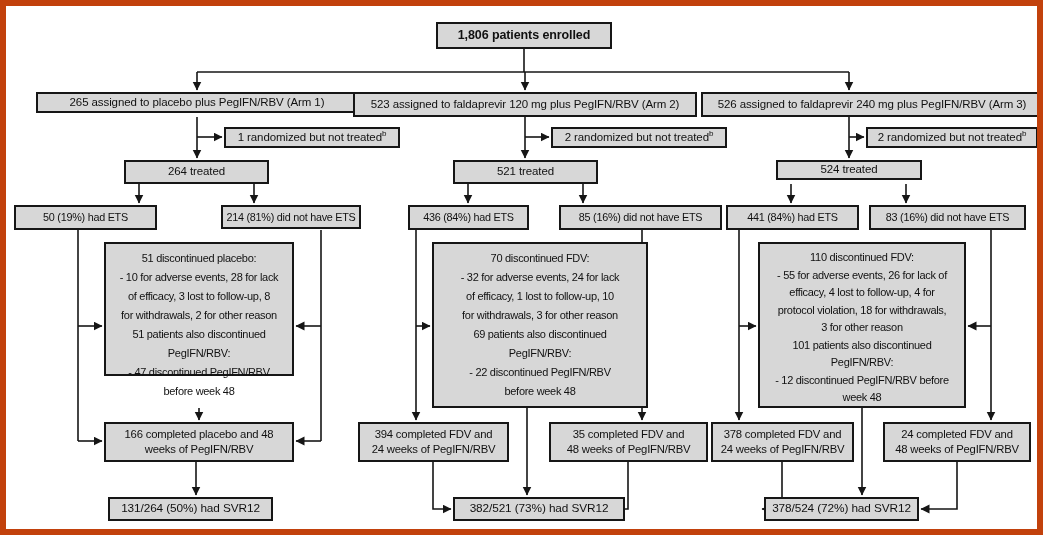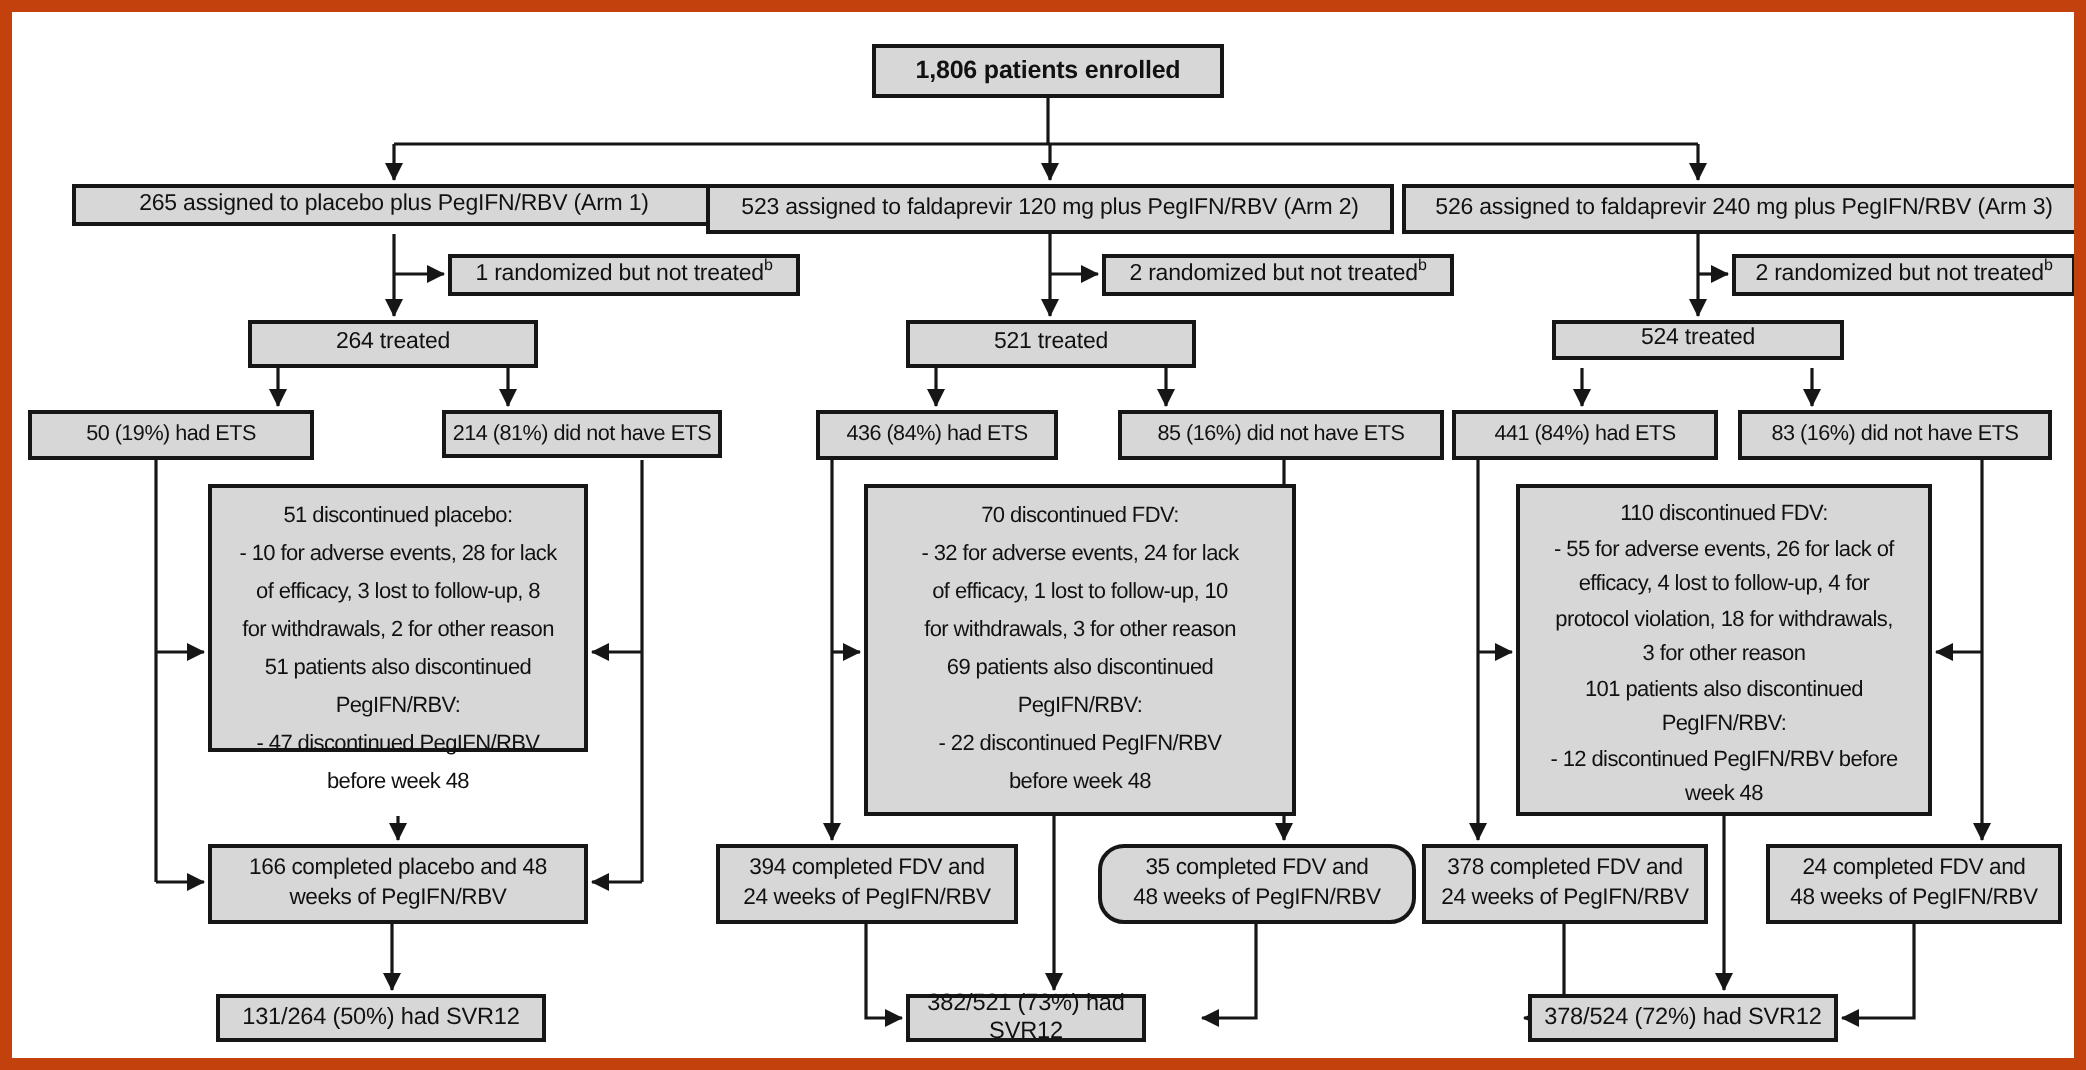--- a/index.html
+++ b/index.html
@@ -186,36 +186,36 @@
   </div>
 
   <div class="bx comp" style="left:98px;top:416px;width:190px;height:40px;">
     <span>166 completed placebo and 48
 weeks of PegIFN/RBV</span>
   </div>
   <div class="bx comp" style="left:352px;top:416px;width:151px;height:40px;">
     <span>394 completed FDV and
 24 weeks of PegIFN/RBV</span>
   </div>
-  <div class="bx comp" style="left:543px;top:416px;width:159px;height:40px;border-radius:13px;">
+  <div class="bx comp" style="left:543px;top:416px;width:159px;height:40px;">
     <span>35 completed FDV and
 48 weeks of PegIFN/RBV</span>
   </div>
   <div class="bx comp" style="left:705px;top:416px;width:143px;height:40px;">
     <span>378 completed FDV and
 24 weeks of PegIFN/RBV</span>
   </div>
   <div class="bx comp" style="left:877px;top:416px;width:148px;height:40px;">
     <span>24 completed FDV and
 48 weeks of PegIFN/RBV</span>
   </div>
 
   <div class="bx svr" style="left:102px;top:491px;width:165px;height:24px;">
     <span>131/264 (50%) had SVR12</span>
   </div>
-  <div class="bx svr" style="left:447px;top:491px;width:120px;height:24px;">
+  <div class="bx svr" style="left:447px;top:491px;width:172px;height:24px;">
     <span>382/521 (73%) had SVR12</span>
   </div>
   <div class="bx svr" style="left:758px;top:491px;width:155px;height:24px;">
     <span>378/524 (72%) had SVR12</span>
   </div>
 
 </div>
 
 </body></html>

